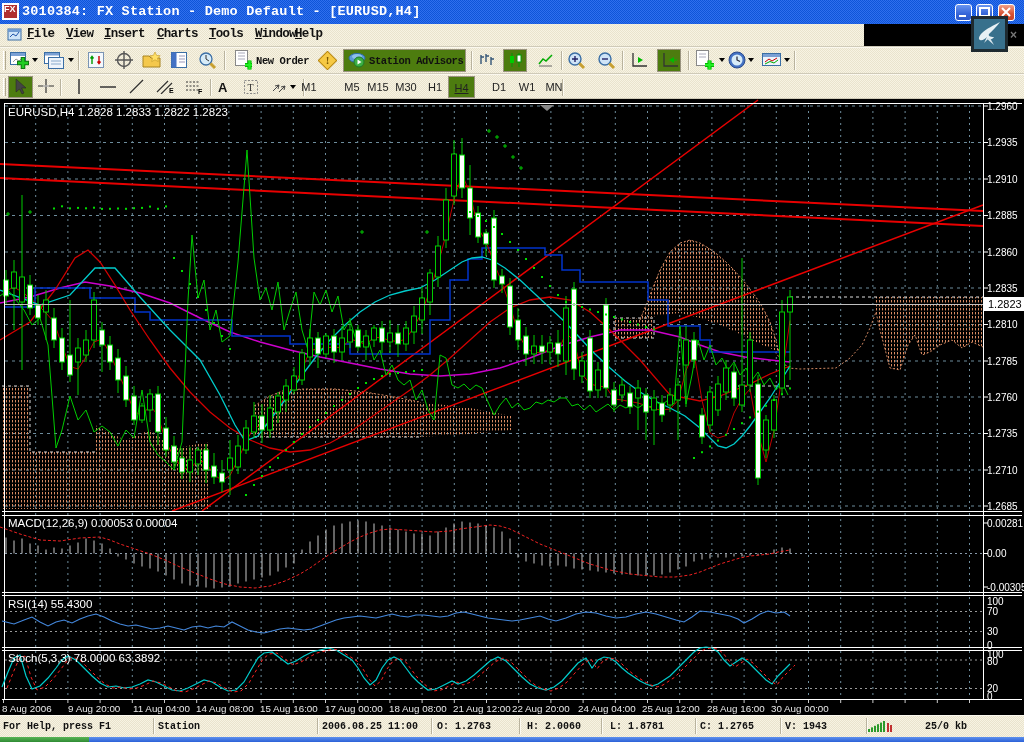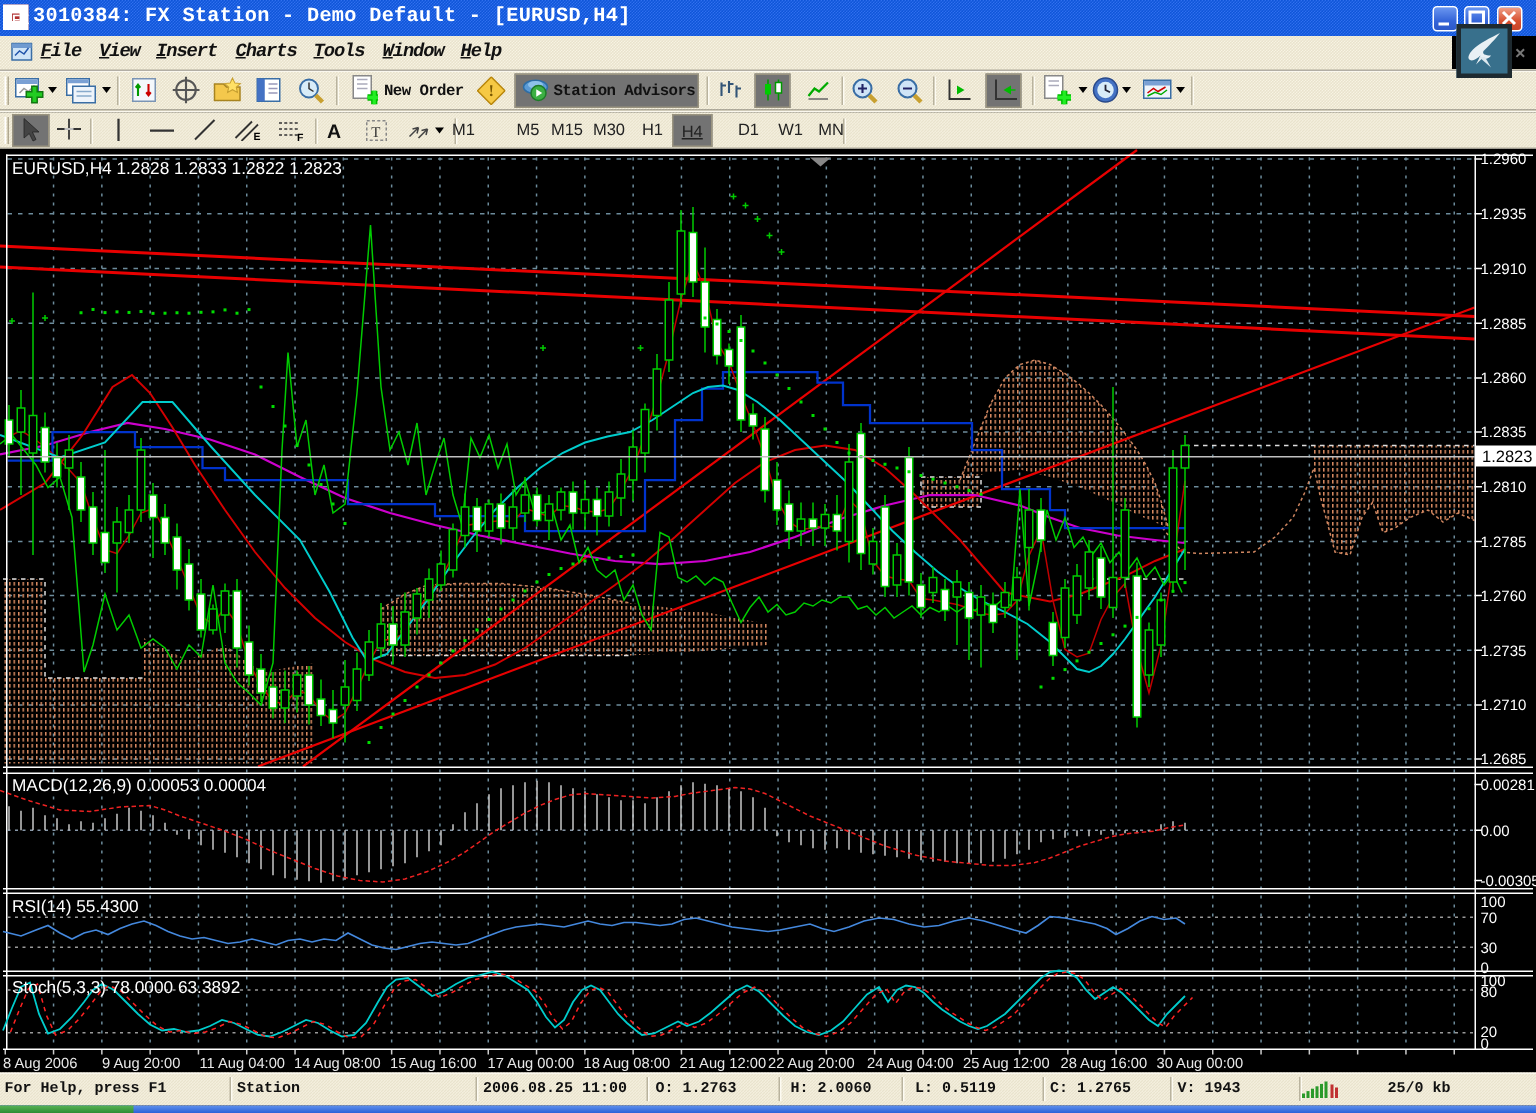--- a/index.html
+++ b/index.html
@@ -9,38 +9,38 @@
    linear-gradient(45deg,#f7f3e3 25%,transparent 25%,transparent 75%,#f7f3e3 75%);
   background-size:2px 2px; background-position:0 0,1px 1px; background-color:#e9e3cd;}
 .titlebar { position:absolute; left:0; top:0; width:1024px; height:24px;
   background-image:
    linear-gradient(45deg,#306fee 25%,transparent 25%,transparent 75%,#306fee 75%),
    linear-gradient(45deg,#306fee 25%,transparent 25%,transparent 75%,#306fee 75%);
   background-size:2px 2px; background-position:0 0,1px 1px; background-color:#0f55d8;}
 .title-text { position:absolute; left:22px; top:4px; color:#fff;
   font-family:"Liberation Mono", monospace; font-weight:bold; font-size:13.5px; letter-spacing:0.2px; white-space:pre;}
 .appicon { position:absolute; left:2px; top:3px; width:17px; height:17px; background:#b03030;
-  border:6px solid #ffffff; color:#fff; font:bold 9px "Liberation Sans"; line-height:8px;}
+  border:2px solid #ffffff; color:#fff; font:bold 9px "Liberation Sans"; line-height:8px;}
 .wbtn { position:absolute; top:4px; width:17px; height:17px; border-radius:3px;
   border:1px solid #fff; }
 .wbtn.min { left:955px; background:linear-gradient(#6a96f0,#3464d8 60%,#2c58c8); }
 .wbtn.max { left:976px; background:linear-gradient(#6a96f0,#3464d8 60%,#2c58c8); }
 .wbtn.cls { left:998px; background:linear-gradient(#f0a088,#d85030 60%,#c84428); }
-.menubar { position:absolute; left:0; top:24px; width:968px; height:22px;font-style:italic; }
+.menubar { position:absolute; left:0; top:24px; width:864px; height:22px; }
 .menubar span { position:absolute; top:3px; color:#111;
   font-family:"Liberation Mono", monospace; font-weight:bold; font-size:12.5px; letter-spacing:-0.7px; }
 .menubar u { text-decoration:underline; }
 .tb { position:absolute; left:0; width:1024px; }
 .sepline { position:absolute; left:0; width:1024px; height:2px;
   border-top:1px solid #cfcaB8; border-bottom:1px solid #fbf8ee; }
 .grip { position:absolute; width:3px; border-left:1px solid #fff; border-right:1px solid #b0a890;}
 .vsep { position:absolute; width:2px; border-left:1px solid #b9b39e; border-right:1px solid #fdfbf2;}
 .tbtext { position:absolute; color:#111; font-family:"Liberation Mono", monospace;
   font-weight:bold; font-size:10.5px; letter-spacing:-0.4px; }
-.pressed { position:absolute; background:#737373; border:1px solid #9a9480;text-decoration:underline; }
+.pressed { position:absolute; background:#4d7c0f; border:1px solid #9a9480;text-decoration:underline; }
 .tfbtn { position:absolute; top:76px; height:21px; color:#222;
   font-family:"Liberation Sans", sans-serif; font-size:11px; text-align:center; }
 .statusbar { position:absolute; left:0; top:715px; width:1024px; height:22px; }
 .statusbar .txt { position:absolute; top:6px; color:#111;
   font-family:"Liberation Mono", monospace; font-weight:bold; font-size:10px; }
 .ssep { position:absolute; top:3px; height:16px; width:2px;
   border-left:1px solid #b9b39e; border-right:1px solid #fdfbf2; }
 .taskbar { position:absolute; left:0; top:737px; width:1024px; height:5px;
   background:linear-gradient(#5e90ec,#2b61d8); }
 .startbtn { position:absolute; left:0; top:737px; width:89px; height:5px;
@@ -63,21 +63,21 @@
       <rect x="1" y="3" width="13" height="11" fill="#cfe4f7" stroke="#3a6ea5"></rect>
       <rect x="1" y="3" width="13" height="3" fill="#6f9ad0"></rect>
       <path d="M3,11 L6,8 L9,10 L12,6" stroke="#2255aa" fill="none"></path>
     </svg>
 <span style="left:27px"><u>F</u>ile</span>
 <span style="left:66px"><u>V</u>iew</span>
 <span style="left:104px"><u>I</u>nsert</span>
 <span style="left:157px"><u>C</u>harts</span>
 <span style="left:209px"><u>T</u>ools</span>
 <span style="left:255px"><u>W</u>indow</span>
-<span style="left:307px"><u>H</u>elp</span>
+<span style="left:295px"><u>H</u>elp</span>
 </div>
 <div class="sepline" style="top:46px"></div>
 <div class="tb dith" style="top:48px;height:25px"></div>
 <div class="grip" style="left:3px;top:51px;height:19px"></div>
 <div class="vsep" style="left:78px;top:51px;height:19px"></div>
 <svg style="position:absolute;left:10px;top:51px" width="21" height="19">
     <rect x="0.5" y="1.5" width="15" height="12" fill="#fff" stroke="#3a6ea5"></rect>
     <rect x="1" y="2" width="14" height="3" fill="#7aa0d4"></rect>
     <path d="M3,11 L6,8 L9,10 L13,6" stroke="#999" fill="none"></path>
     <path d="M13,12 v-0 M13,6 v12 M7,12 h12" stroke="#117711" stroke-width="4.6"></path>
@@ -815,21 +815,21 @@
 <text x="707" y="712" font-family="Liberation Sans, sans-serif" font-size="9.8" fill="#e8e8e8">28 Aug 16:00</text>
 <text x="771" y="712" font-family="Liberation Sans, sans-serif" font-size="9.8" fill="#e8e8e8">30 Aug 00:00</text>
 </svg>
 <div class="statusbar dith">
 <div style="position:absolute;left:0;top:0;width:1024px;height:1px;background:#fbf8ee"></div>
 <div class="txt" style="left:3px">For Help, press F1</div>
 <div class="txt" style="left:158px">Station</div>
 <div class="txt" style="left:322px">2006.08.25 11:00</div>
 <div class="txt" style="left:437px">O: 1.2763</div>
 <div class="txt" style="left:527px">H: 2.0060</div>
-<div class="txt" style="left:610px">L: 0.5119</div>
+<div class="txt" style="left:610px">L: 1.8781</div>
 <div class="txt" style="left:700px">C: 1.2765</div>
 <div class="txt" style="left:785px">V: 1943</div>
 <div class="txt" style="left:925px">25/0 kb</div>
 <div class="ssep" style="left:153px"></div>
 <div class="ssep" style="left:317px"></div>
 <div class="ssep" style="left:431px"></div>
 <div class="ssep" style="left:519px"></div>
 <div class="ssep" style="left:601px"></div>
 <div class="ssep" style="left:695px"></div>
 <div class="ssep" style="left:780px"></div>

